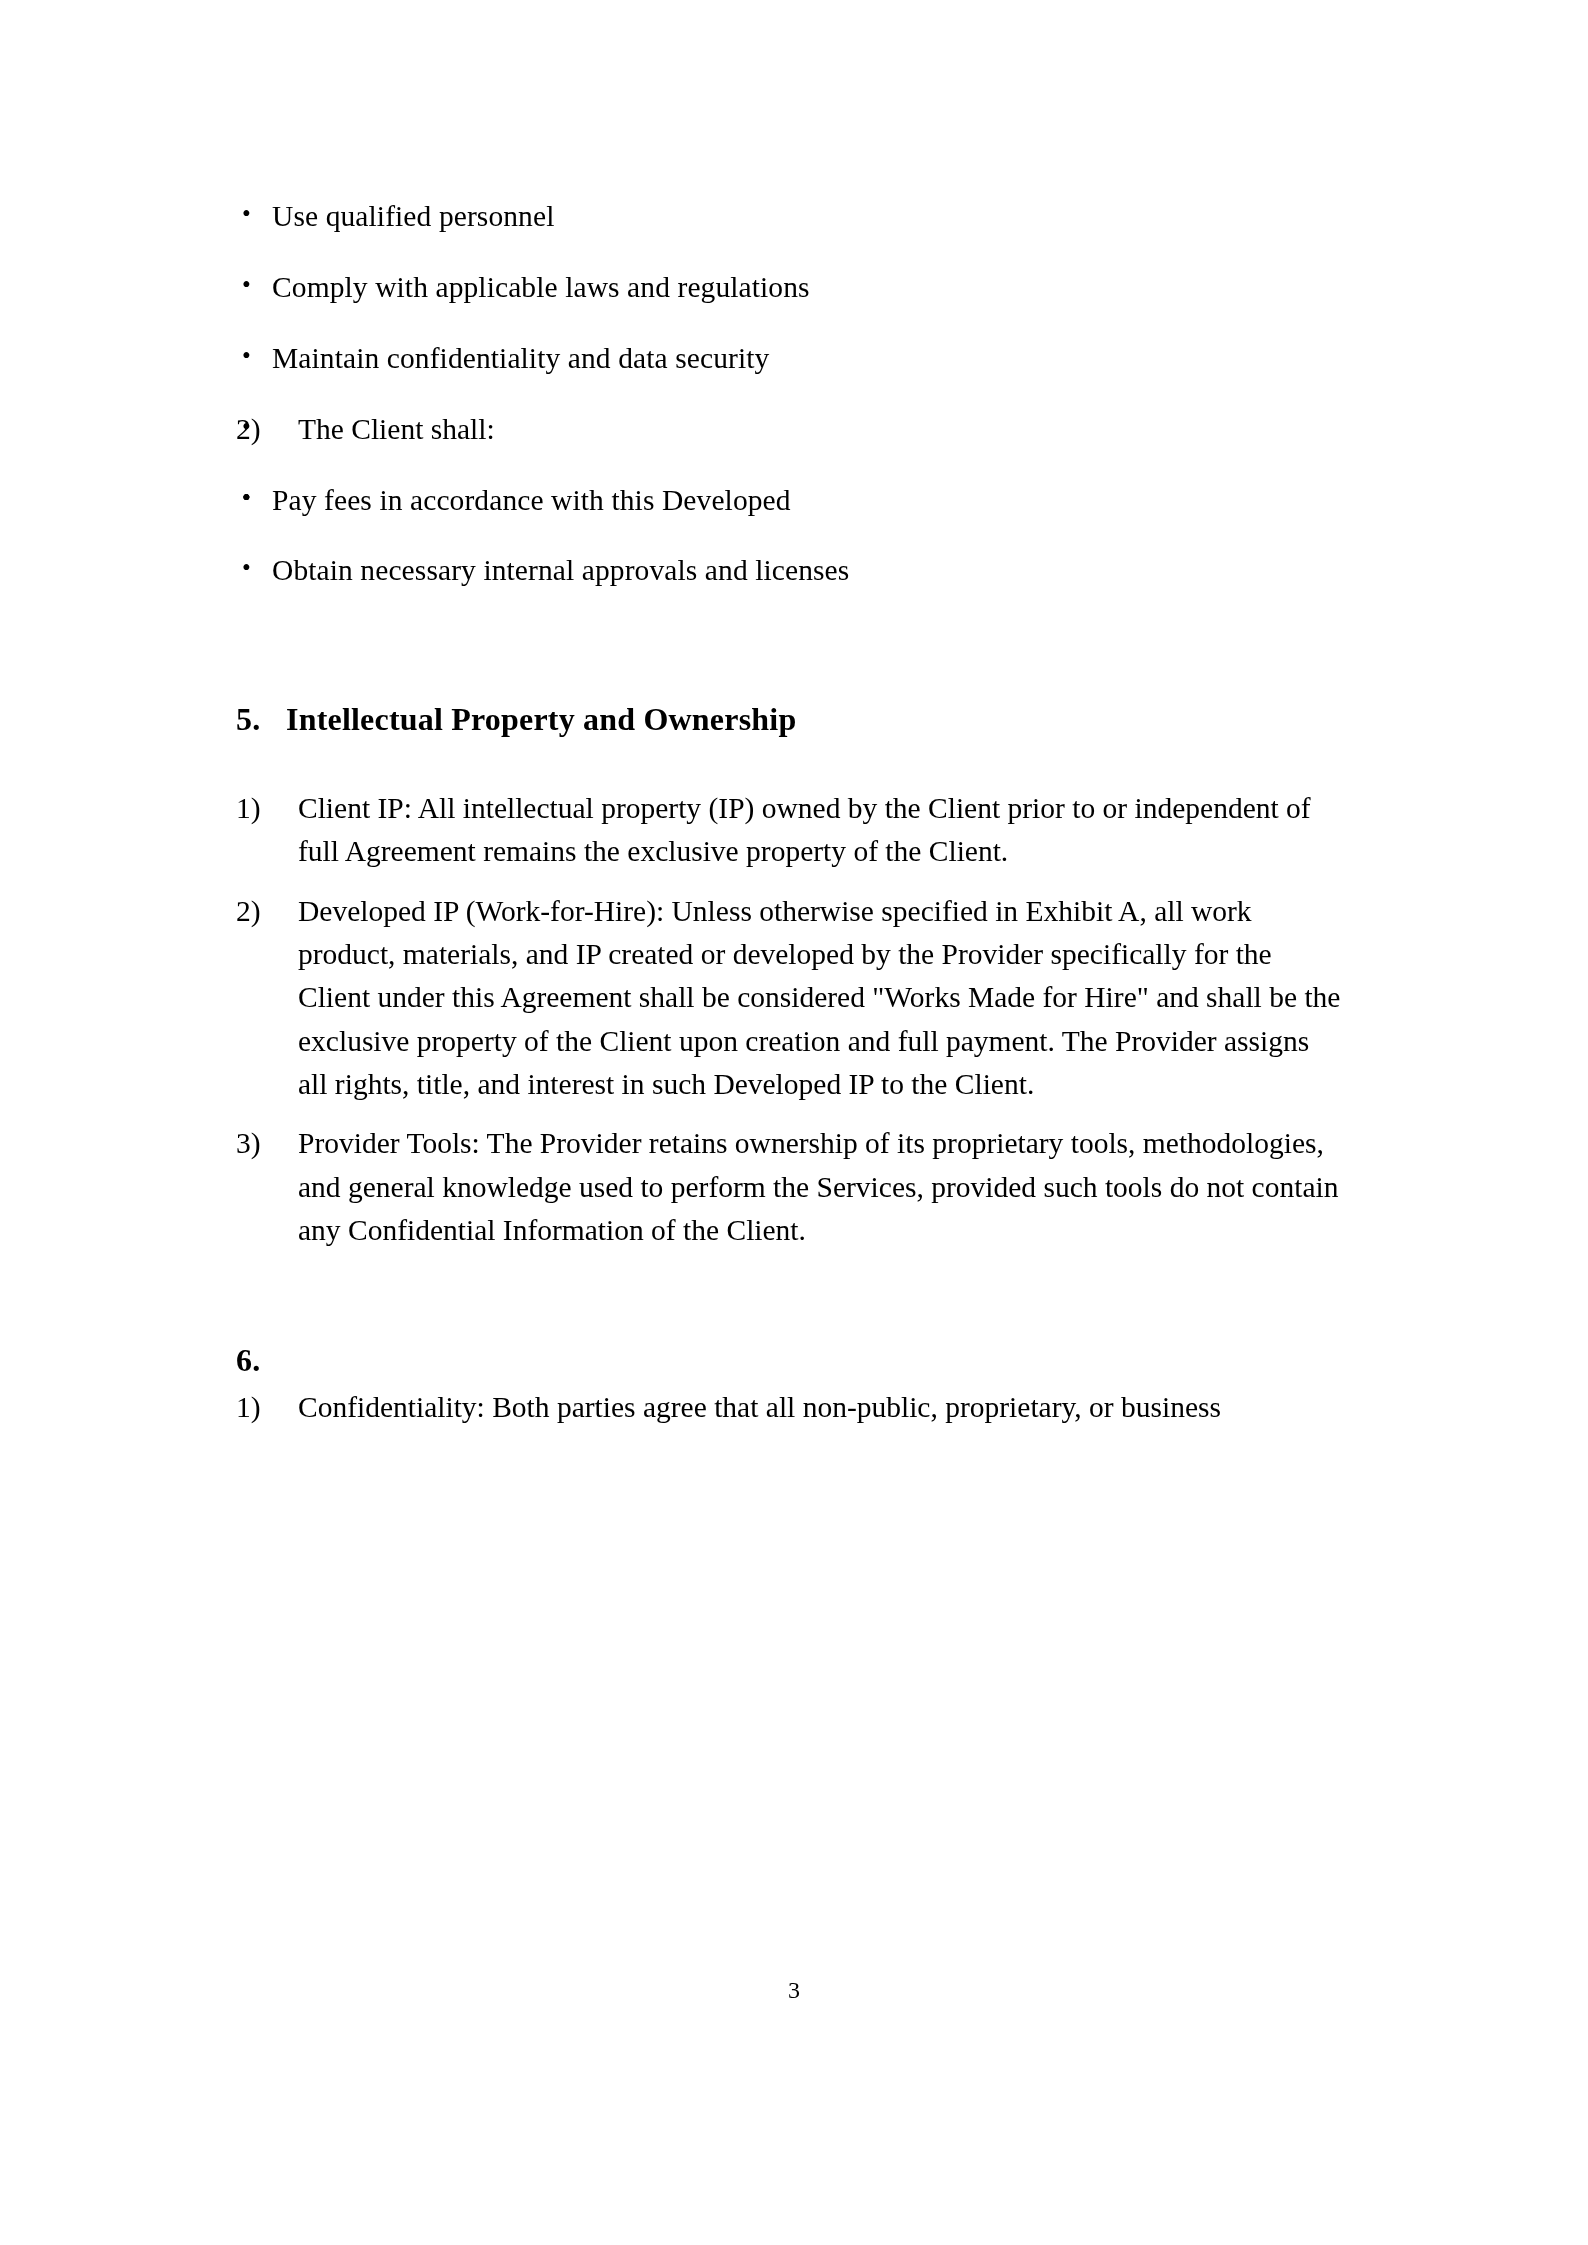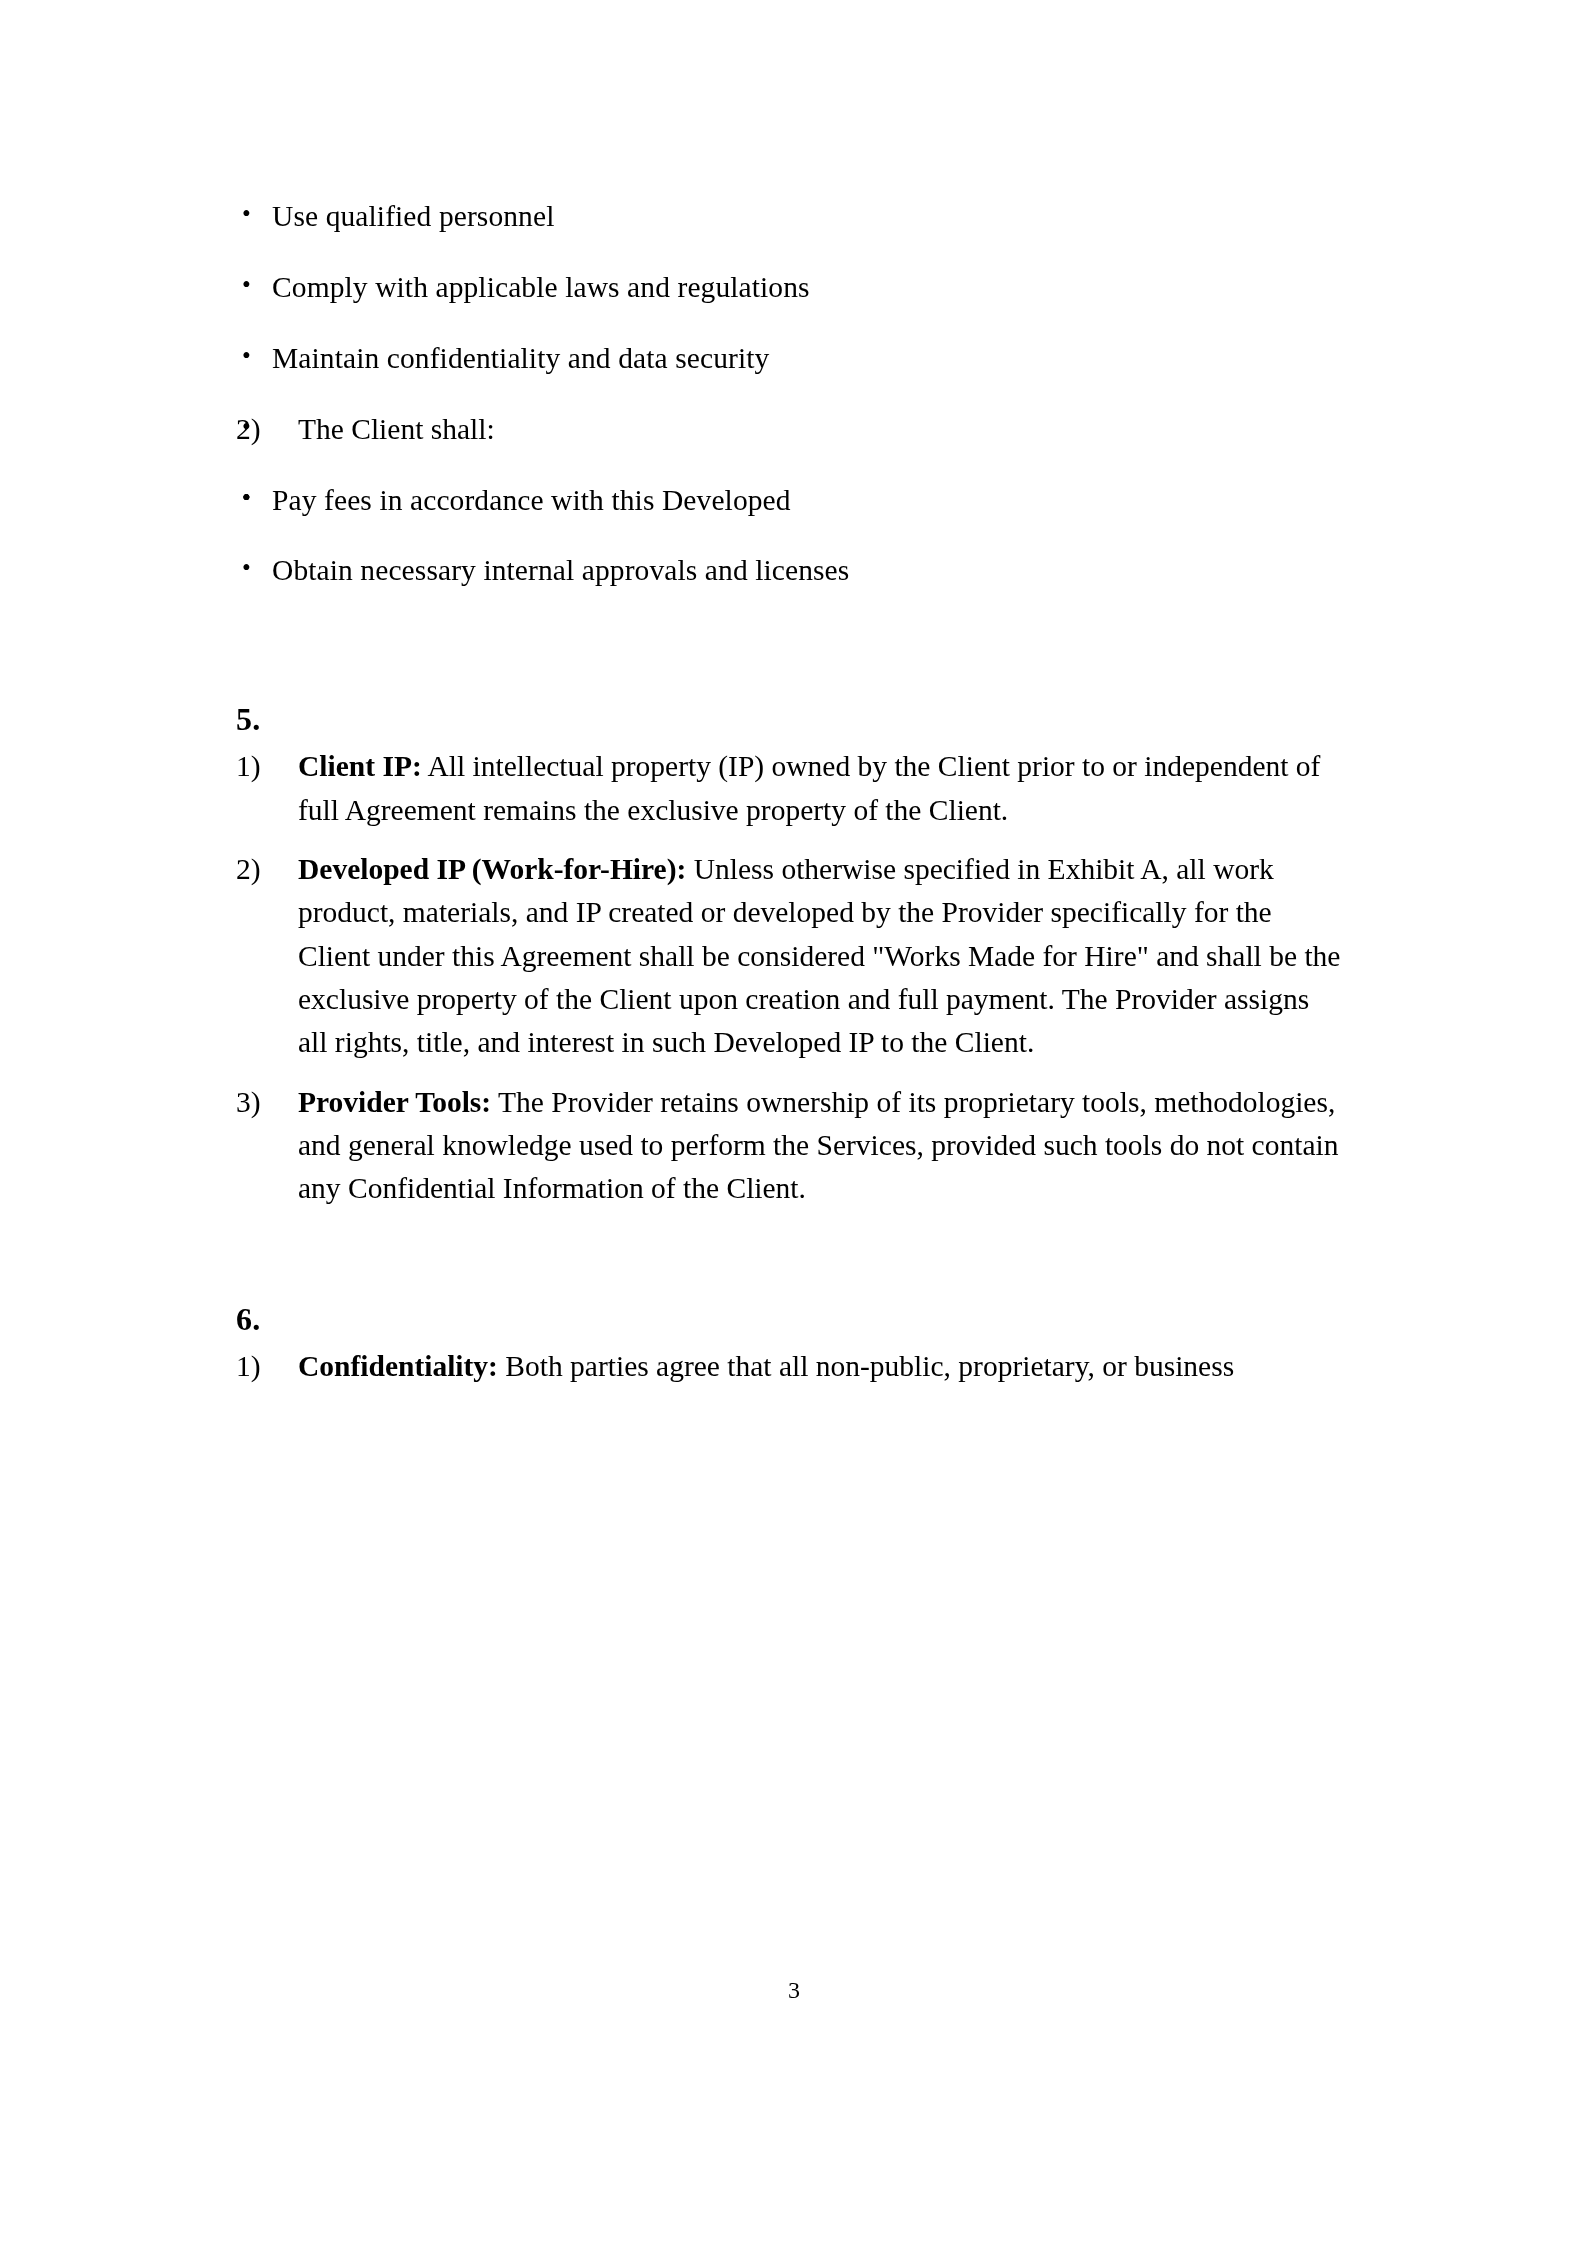--- a/index.html
+++ b/index.html
@@ -81,21 +81,21 @@
     line-height: 1.47;
     margin: 0;
     text-align: left;
   }
   .num-para .marker {
     position: absolute;
     left: 0;
     top: 0;
   }
   .num-para b {
-    font-weight: bold;
+    font-weight: normal;
   }
 
   .gap-sm { height: 16px; }
   .gap-md { height: 46px; }
   .gap-lg { height: 78px; }
   .gap-xl { height: 88px; }
 
   .page-number {
     position: absolute;
     left: 0;
@@ -149,20 +149,21 @@
       <div class="bullet">
         <span class="dot">•</span>
         <span>Obtain necessary internal approvals and licenses</span>
       </div>
     </div>
 
     <div class="gap-lg"></div>
 
     <div class="heading">
       <span class="hnum">5.</span>
+      <span>Intellectual Property and Ownership</span>
     </div>
 
     <div class="gap-md"></div>
 
     <div class="num-para">
       <span class="marker">1)</span>
       <b>Client IP:</b><span> All intellectual property (IP) owned by the Client prior to or independent of full Agreement remains the exclusive property of the Client.</span>
     </div>
 
     <div class="gap-sm"></div>

